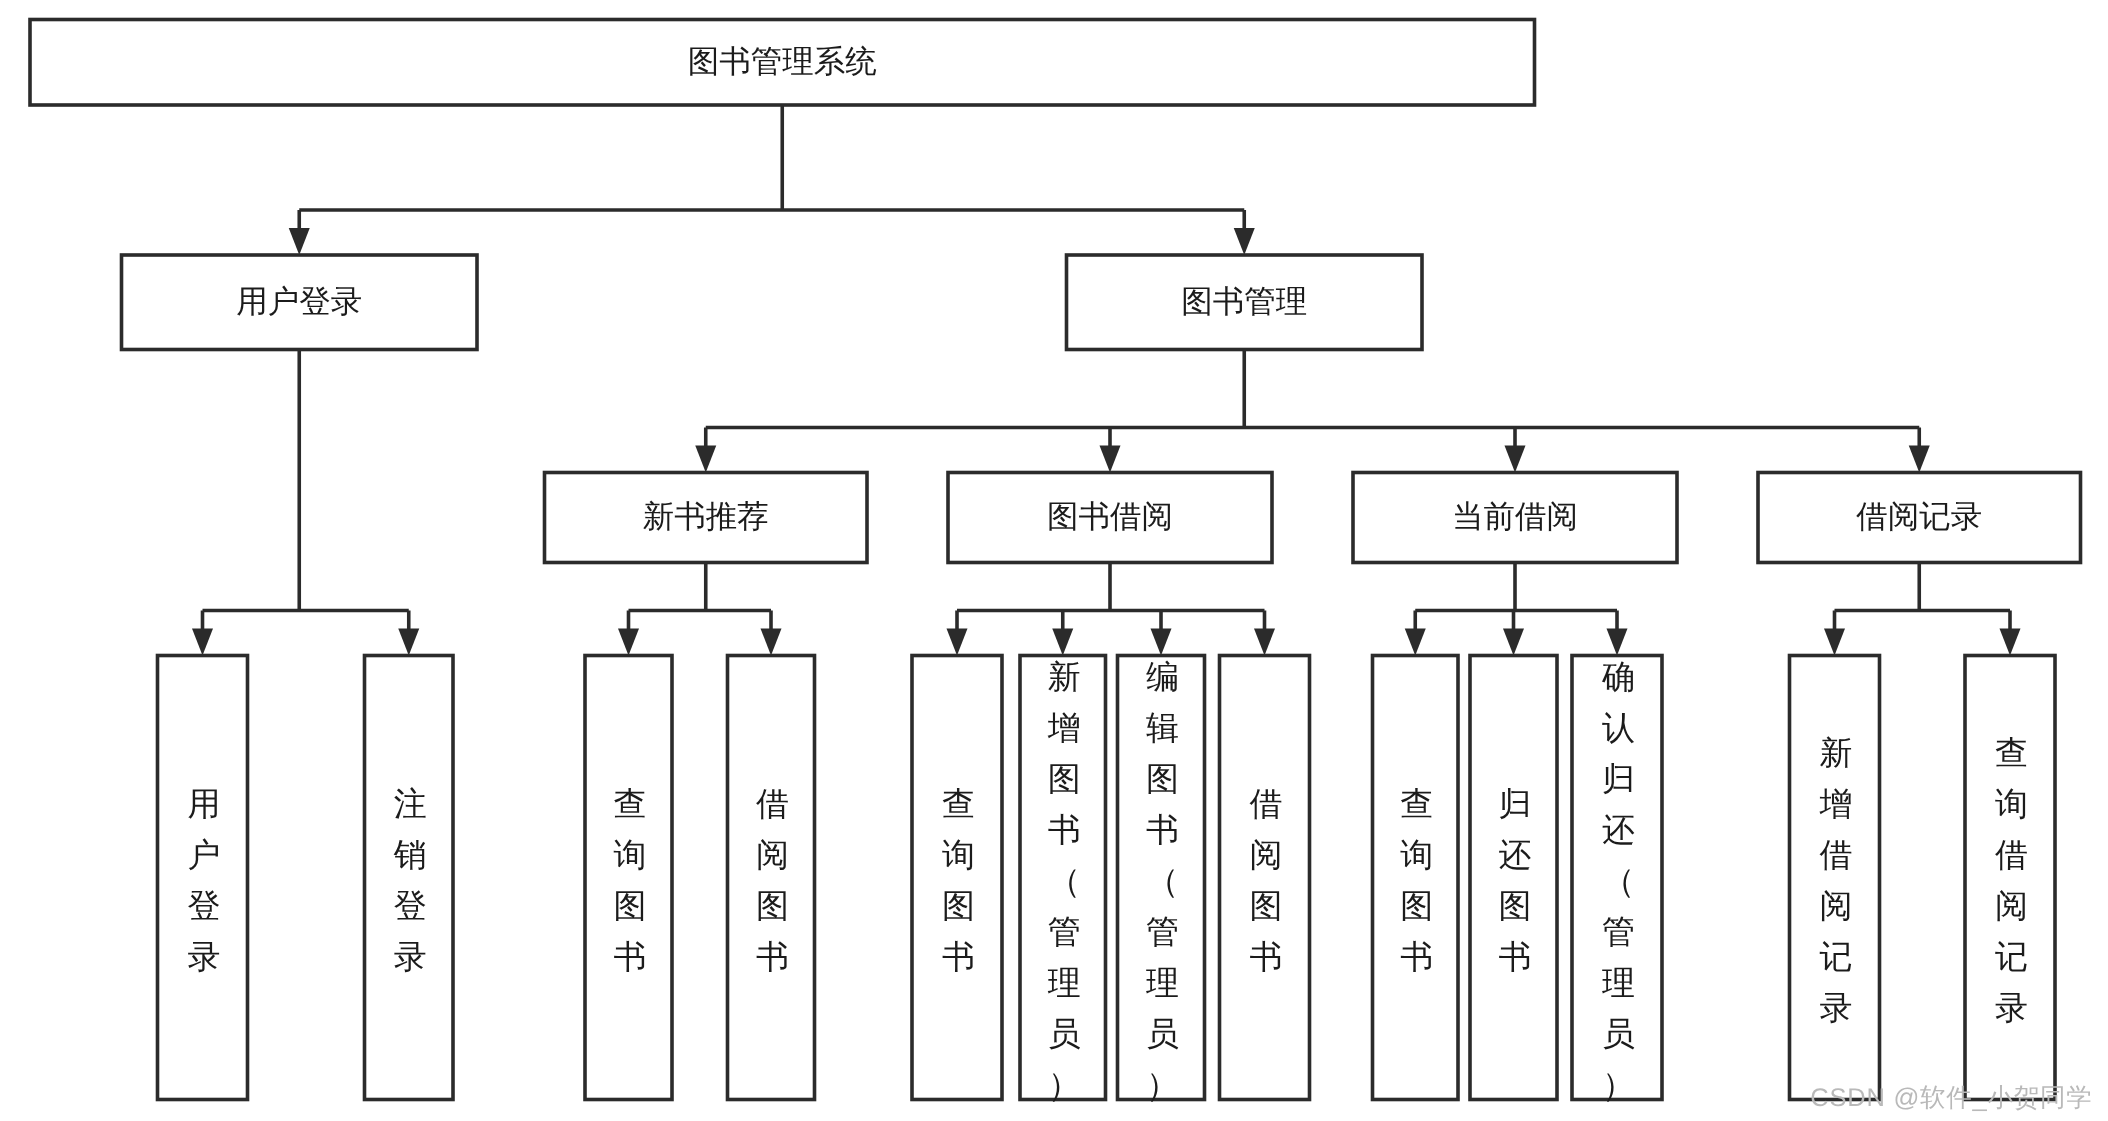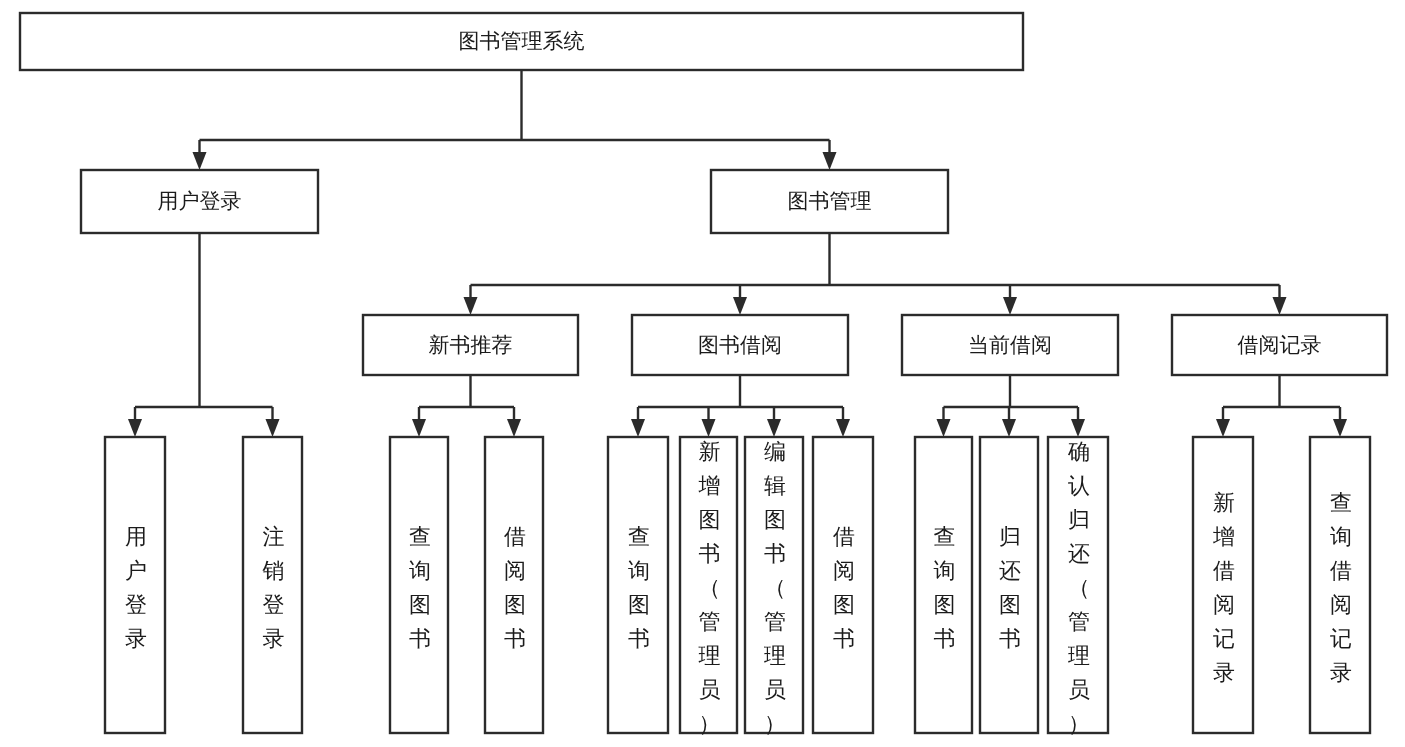--- a/index.html
+++ b/index.html
@@ -215,13 +215,14 @@
         <g>
           <rect x="1193" y="437" width="60" height="296" class="node-box"></rect>
           <text class="node-label-vertical"><tspan x="1224" y="509.52">新</tspan><tspan x="1224" y="543.52">增</tspan><tspan x="1224" y="577.52">借</tspan><tspan x="1224" y="611.52">阅</tspan><tspan x="1224" y="645.52">记</tspan><tspan x="1224" y="679.52">录</tspan></text>
         </g>
         <g>
           <rect x="1310" y="437" width="60" height="296" class="node-box"></rect>
           <text class="node-label-vertical"><tspan x="1341" y="509.52">查</tspan><tspan x="1341" y="543.52">询</tspan><tspan x="1341" y="577.52">借</tspan><tspan x="1341" y="611.52">阅</tspan><tspan x="1341" y="645.52">记</tspan><tspan x="1341" y="679.52">录</tspan></text>
         </g>
       </g>
   </svg>
+  <div class="watermark">CSDN @软件_小贺同学</div>
 </div>
 
 </body></html>

